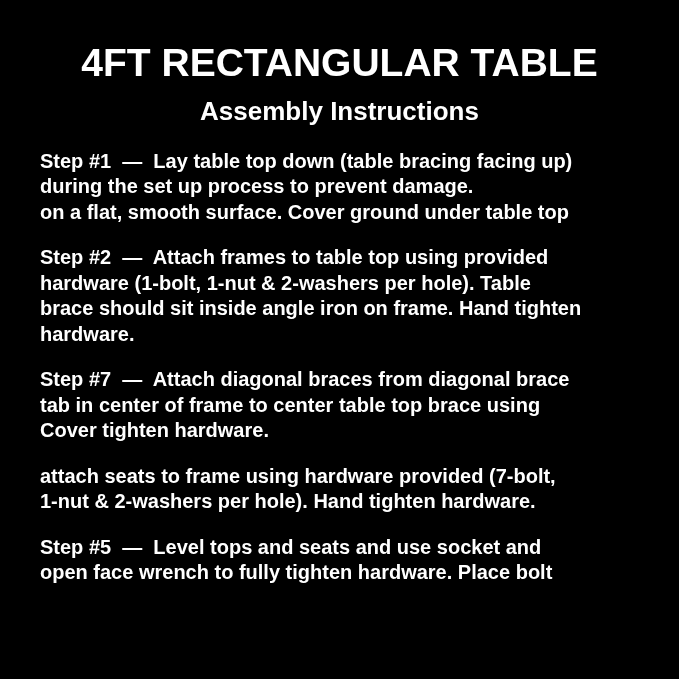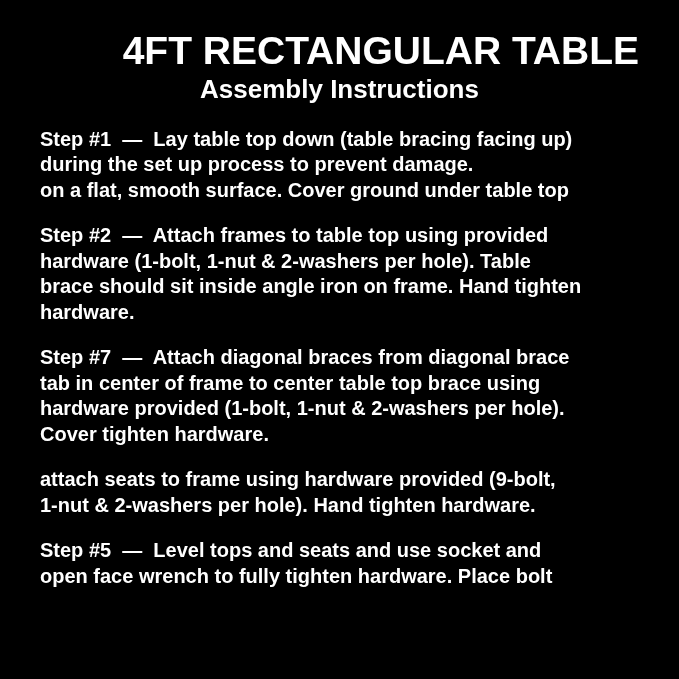--- a/index.html
+++ b/index.html
@@ -19,27 +19,26 @@
     box-sizing: border-box;
     background: #000000;
     color: #ffffff;
     padding: 30px 40px 0 40px;
   }
   .header {
     text-align: center;
     margin-bottom: 22px;
   }
   .title {
-    margin: 0;
+    margin: 12px;
     font-size: 39px;
     line-height: 1.1;
     font-weight: 800;
     letter-spacing: 0px;
     white-space: nowrap;
-    text-align: right;
   }
   .subtitle {
     margin: 2px 0 0 0;
     font-size: 26px;
     line-height: 1.15;
     font-weight: 800;
   }
   .steps {
     text-align: left;
   }
@@ -71,25 +70,24 @@
     </p>
     <p class="step">
       <span class="line">Step #2  —  Attach frames to table top using provided</span>
       <span class="line">hardware (1-bolt, 1-nut &amp; 2-washers per hole). Table</span>
       <span class="line">brace should sit inside angle iron on frame. Hand tighten</span>
       <span class="line">hardware.</span>
     </p>
     <p class="step">
       <span class="line">Step #7  —  Attach diagonal braces from diagonal brace</span>
       <span class="line">tab in center of frame to center table top brace using</span>
-      <span class="line">hardware provided (1-bolt, 1-nut &amp; 2-washers per hole).</span>
       <span class="line">Cover tighten hardware.</span>
     </p>
     <p class="step">
-      <span class="line">attach seats to frame using hardware provided (9-bolt,</span>
+      <span class="line">attach seats to frame using hardware provided (7-bolt,</span>
       <span class="line">1-nut &amp; 2-washers per hole). Hand tighten hardware.</span>
     </p>
     <p class="step">
       <span class="line">Step #5  —  Level tops and seats and use socket and</span>
       <span class="line">open face wrench to fully tighten hardware. Place bolt</span>
     </p>
   </div>
 </div>
 
 </body></html>

